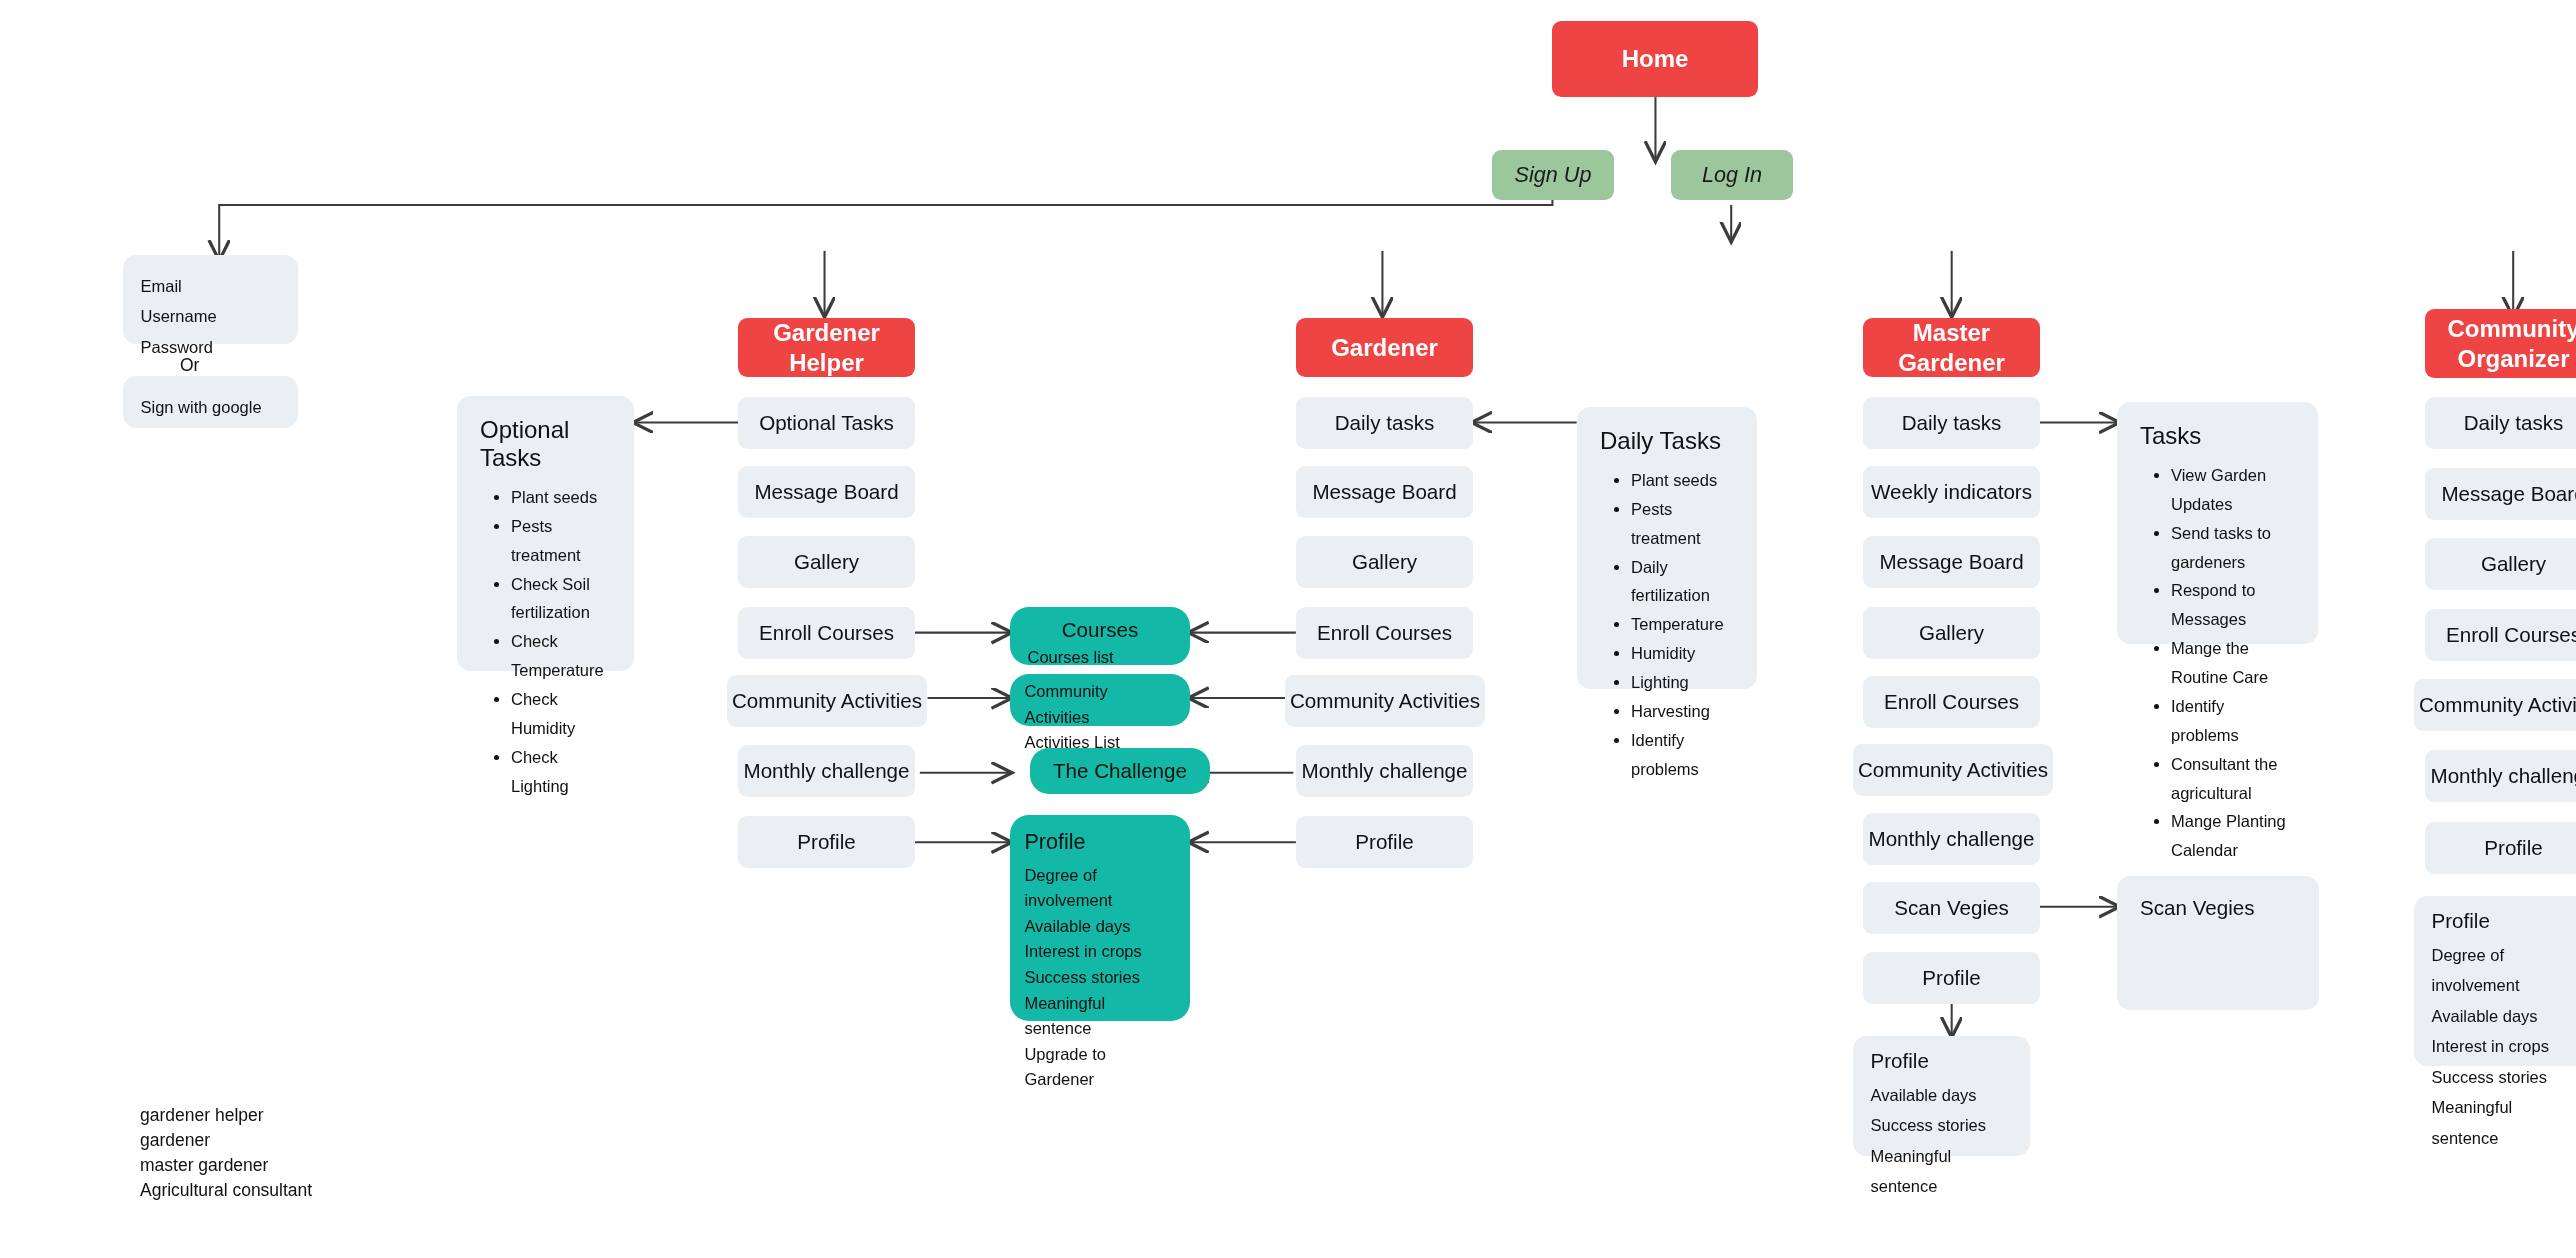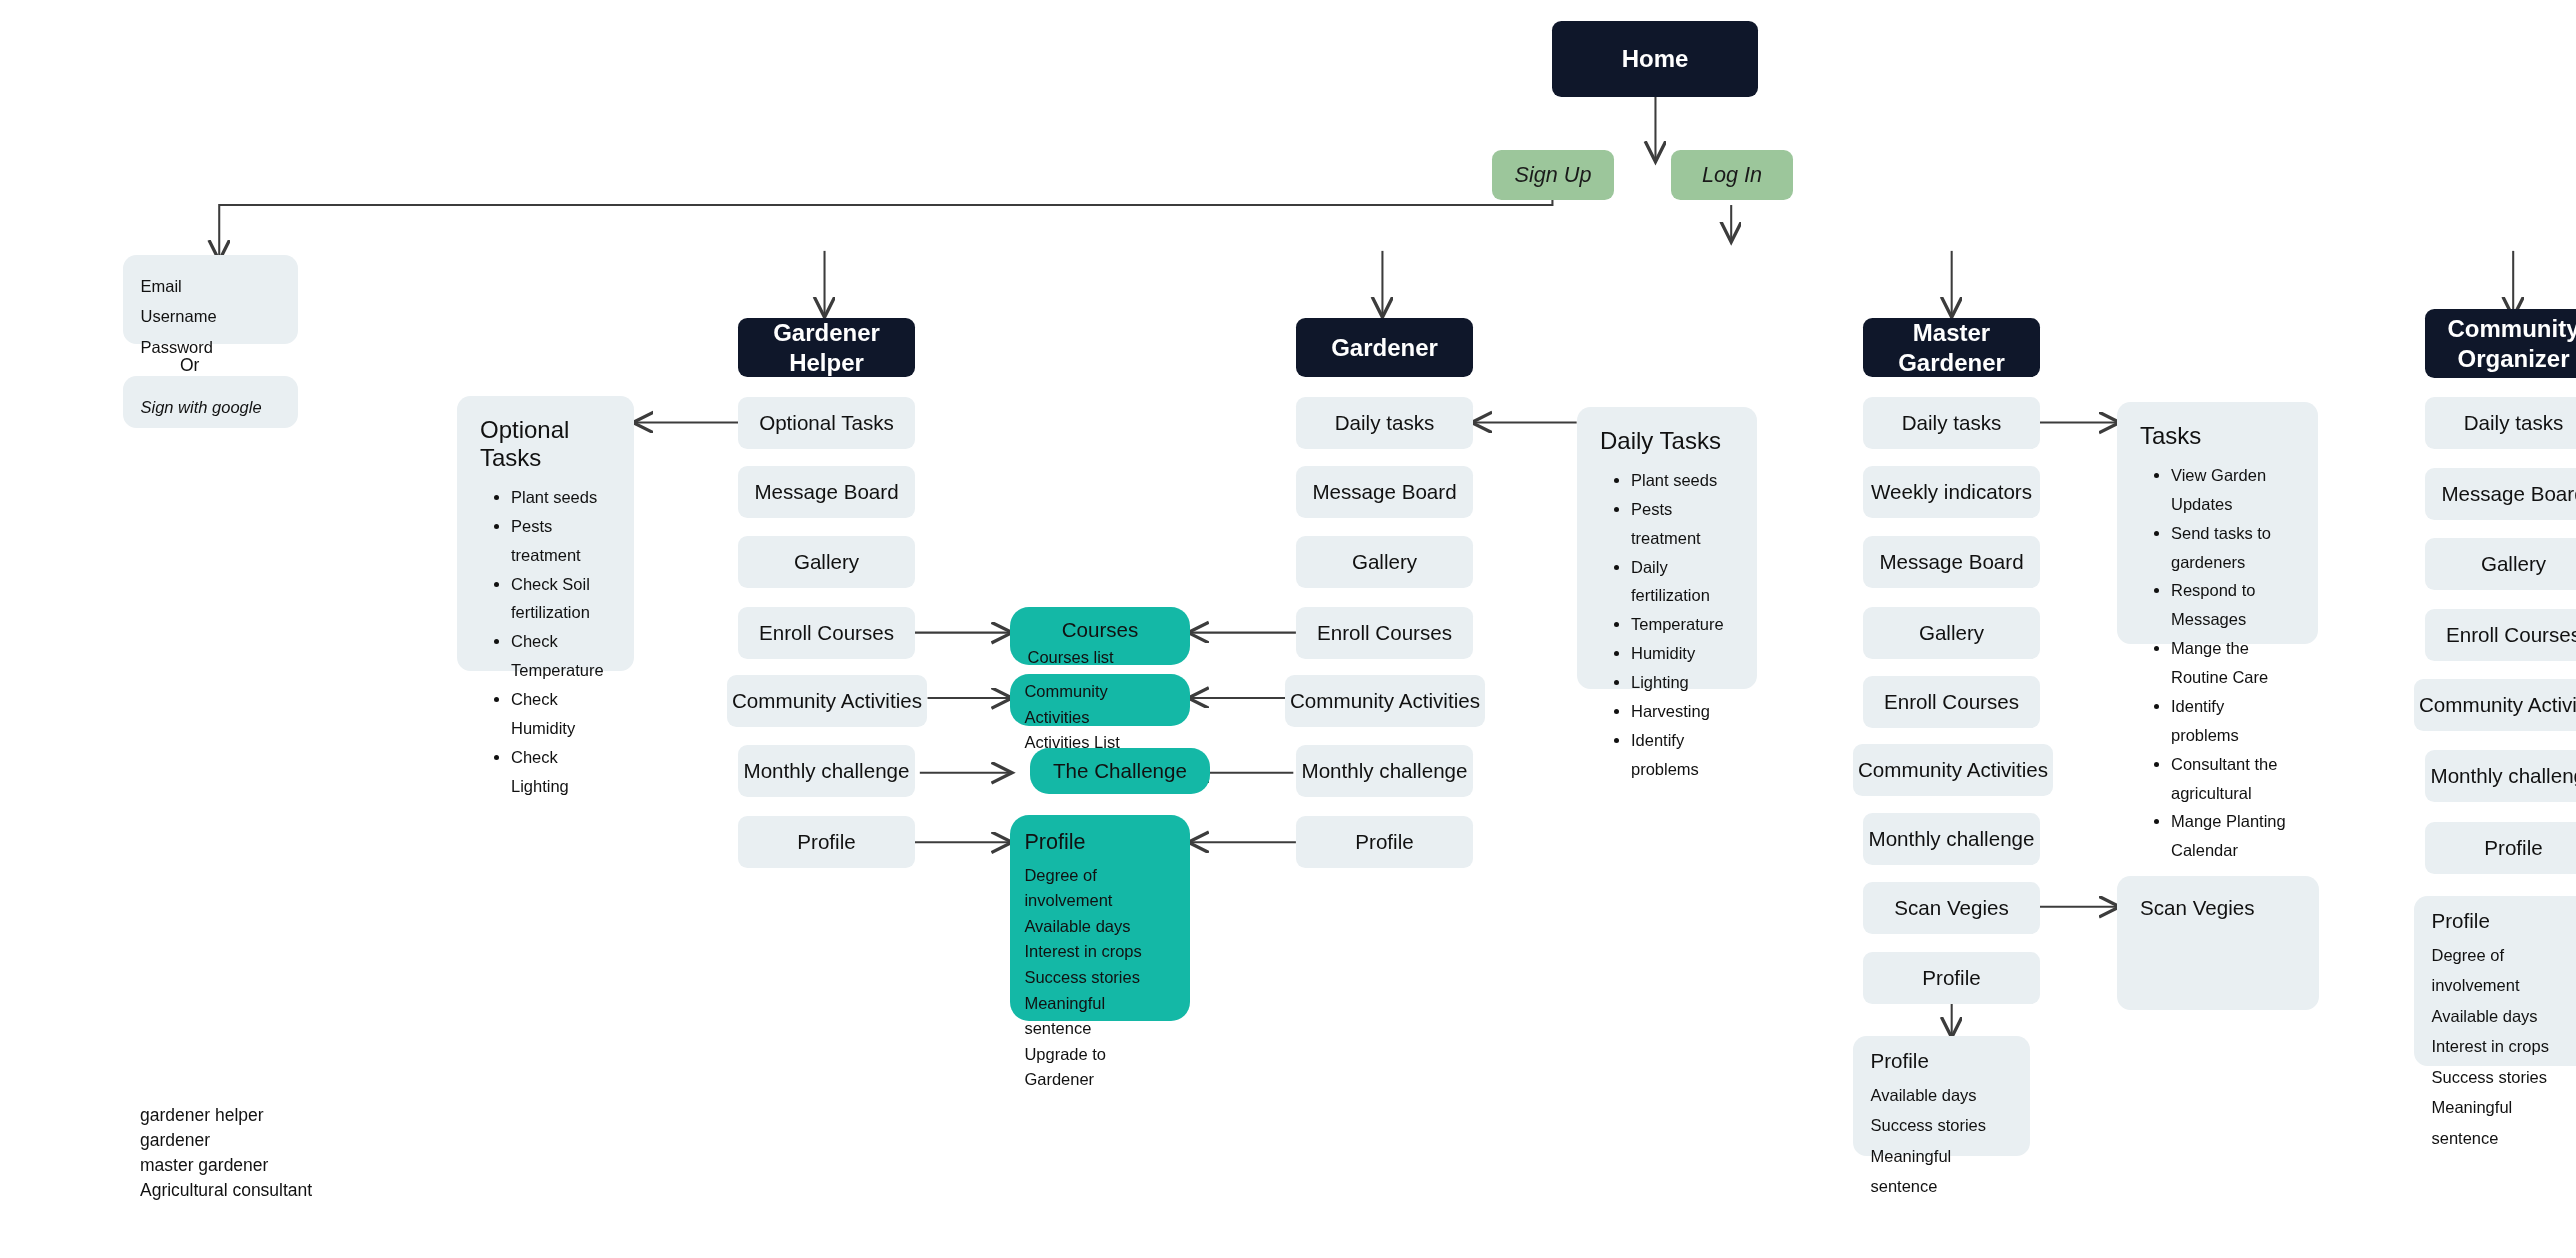--- a/index.html
+++ b/index.html
@@ -15,21 +15,21 @@
   svg.wires { position:absolute; left:0; top:0; width:3279px; height:1258px; pointer-events:none; }
 
   .node {
     position:absolute;
     display:flex; align-items:center; justify-content:center;
     text-align:center;
     border-radius:9.3px;
     line-height:1.25;
   }
   .green-dark {
-    background:#0f172a; color:#ffffff; font-weight:bold; font-size:24px;
+    background:#ef4444; color:#ffffff; font-weight:bold; font-size:24px;
   }
   .green-light {
     background:#9cc69b; color:#1a1a1a; font-weight:normal; font-size:21.6px;font-style:italic;
   }
   .pill {
     background:#e9eff2; color:#111111; font-size:20.6px; font-weight:normal;
   }
   .panel {
     position:absolute;
     background:#e9eff2;
@@ -119,21 +119,21 @@
   <div class="node green-light" style="left:1671px; top:150px; width:122px; height:50px;">
     <span>Log In</span>
   </div>
 
   <div class="panel" style="left:123px; top:255px; width:175px; height:89px; padding:15.5px 17.5px;">
     <div class="plain-line">Email</div>
     <div class="plain-line">Username</div>
     <div class="plain-line">Password</div>
   </div>
   <div style="position:absolute; left:180px; top:355px; font-size:17.5px; color:#111;">Or</div>
-  <div class="panel" style="left:123px; top:376px; width:175px; height:52px; padding:15.5px 17.5px;font-style:italic;">
+  <div class="panel" style="left:123px; top:376px; width:175px; height:52px; padding:15.5px 17.5px;">
     <div class="plain-line">Sign with google</div>
   </div>
 
   <div class="node green-dark" style="left:738px; top:318px; width:177px; height:59px;">
     <span>Gardener Helper</span>
   </div>
   <div class="node pill" style="left:738px; top:397px; width:177px; height:52px;">
       <span>Optional Tasks</span>
     </div>
   <div class="node pill" style="left:738px; top:466px; width:177px; height:52px;">

